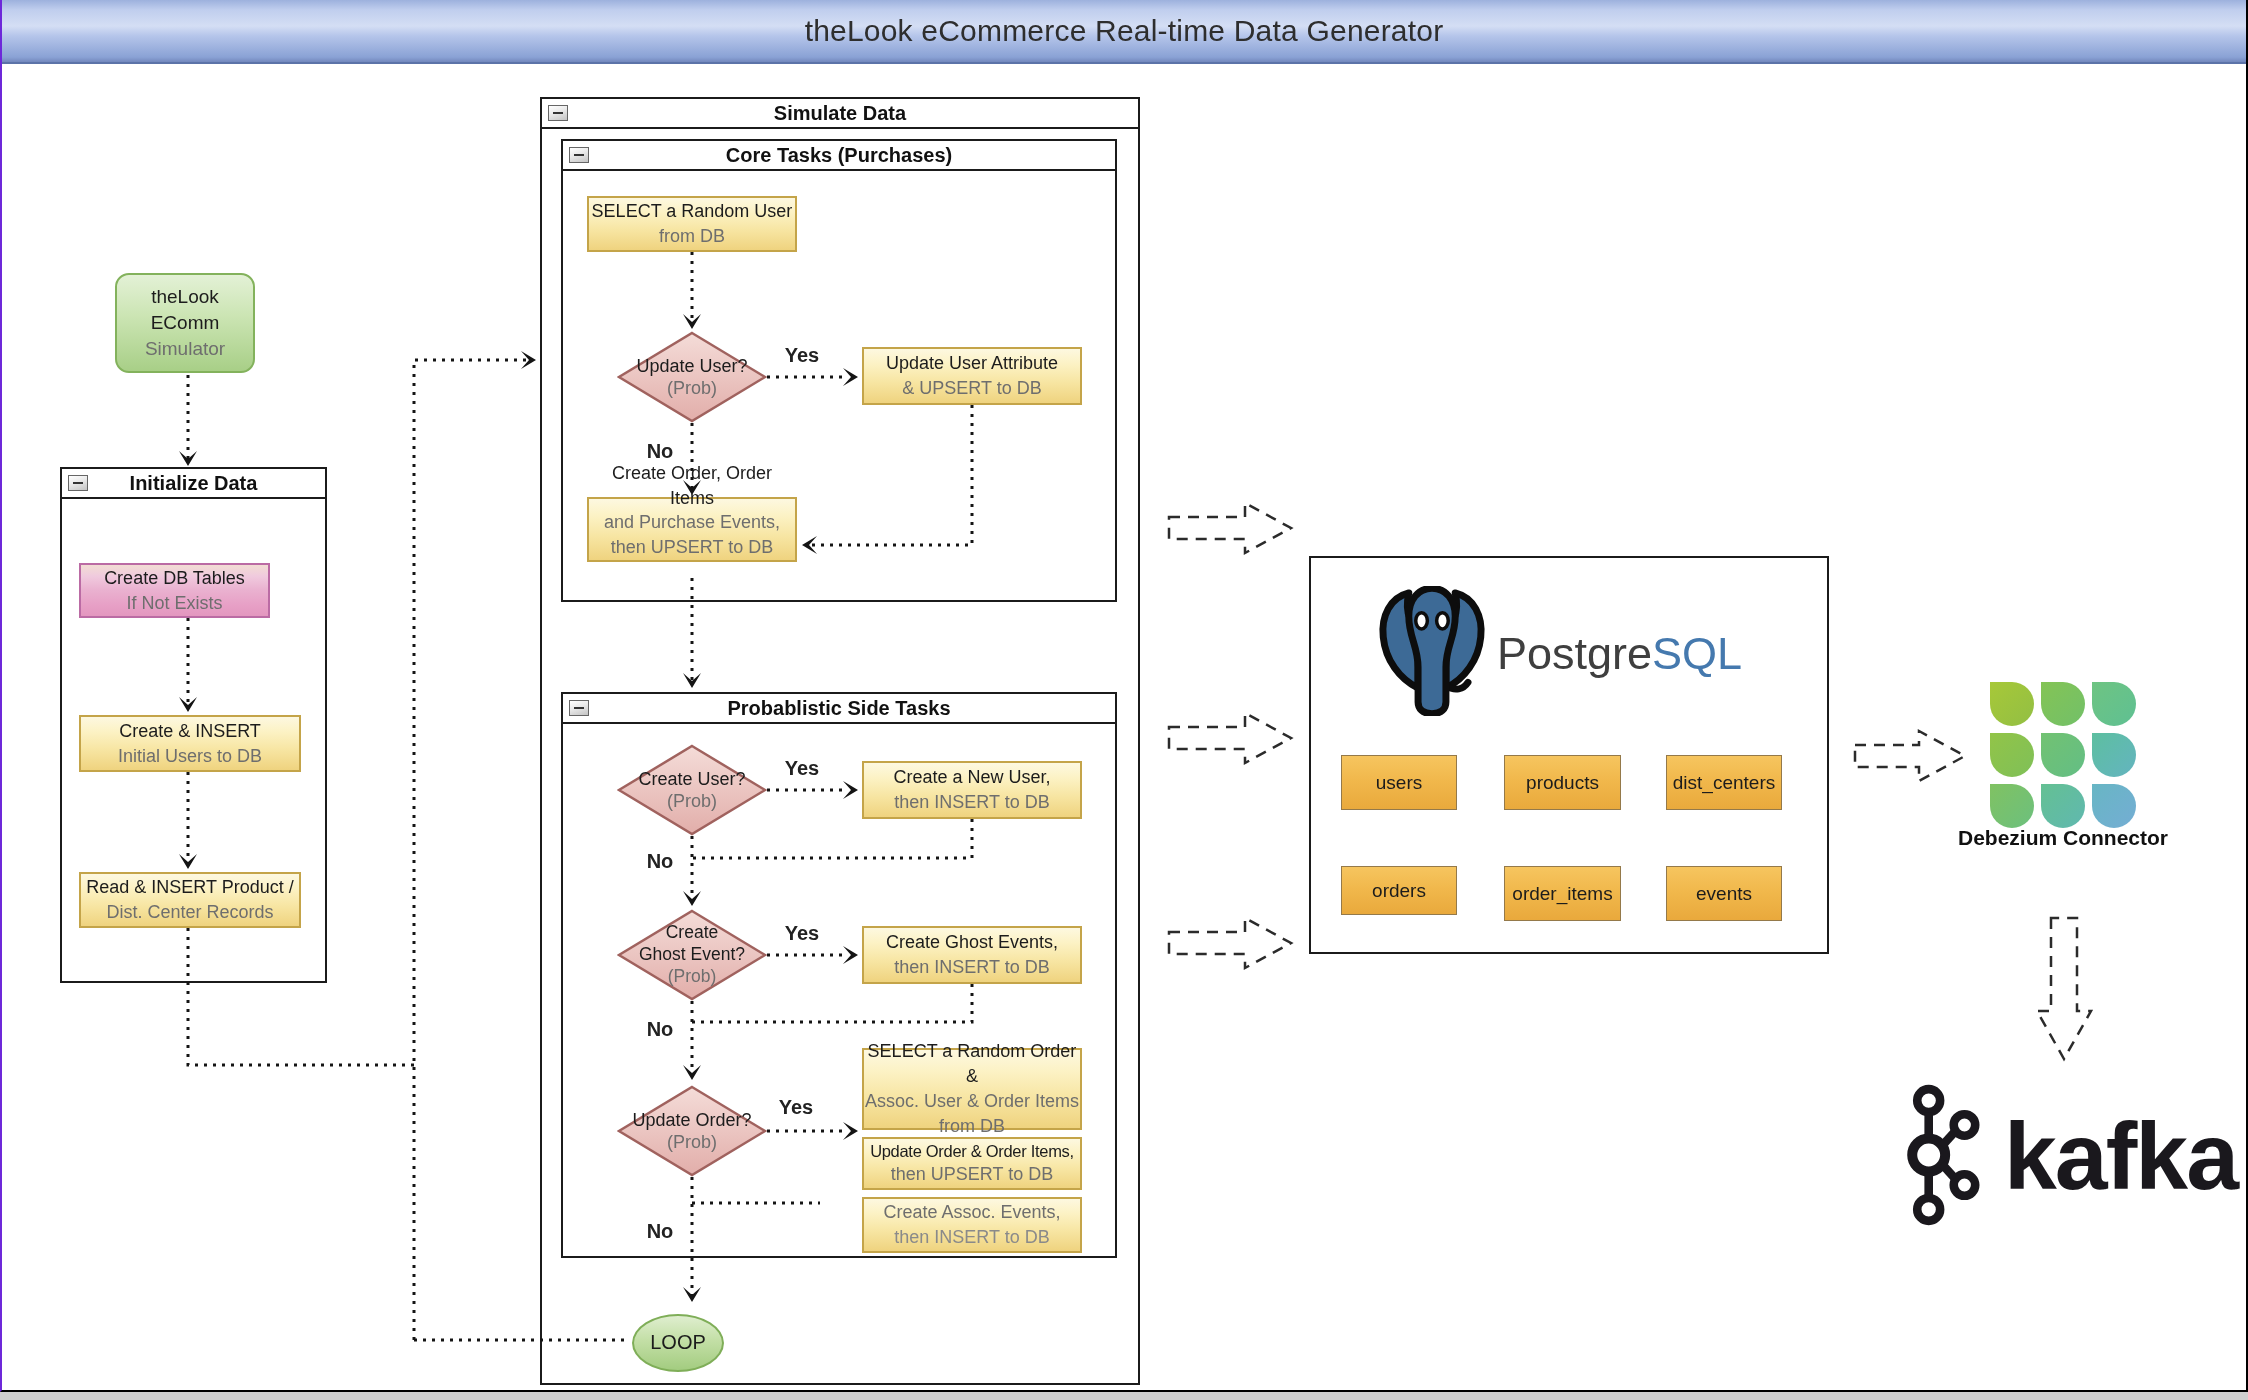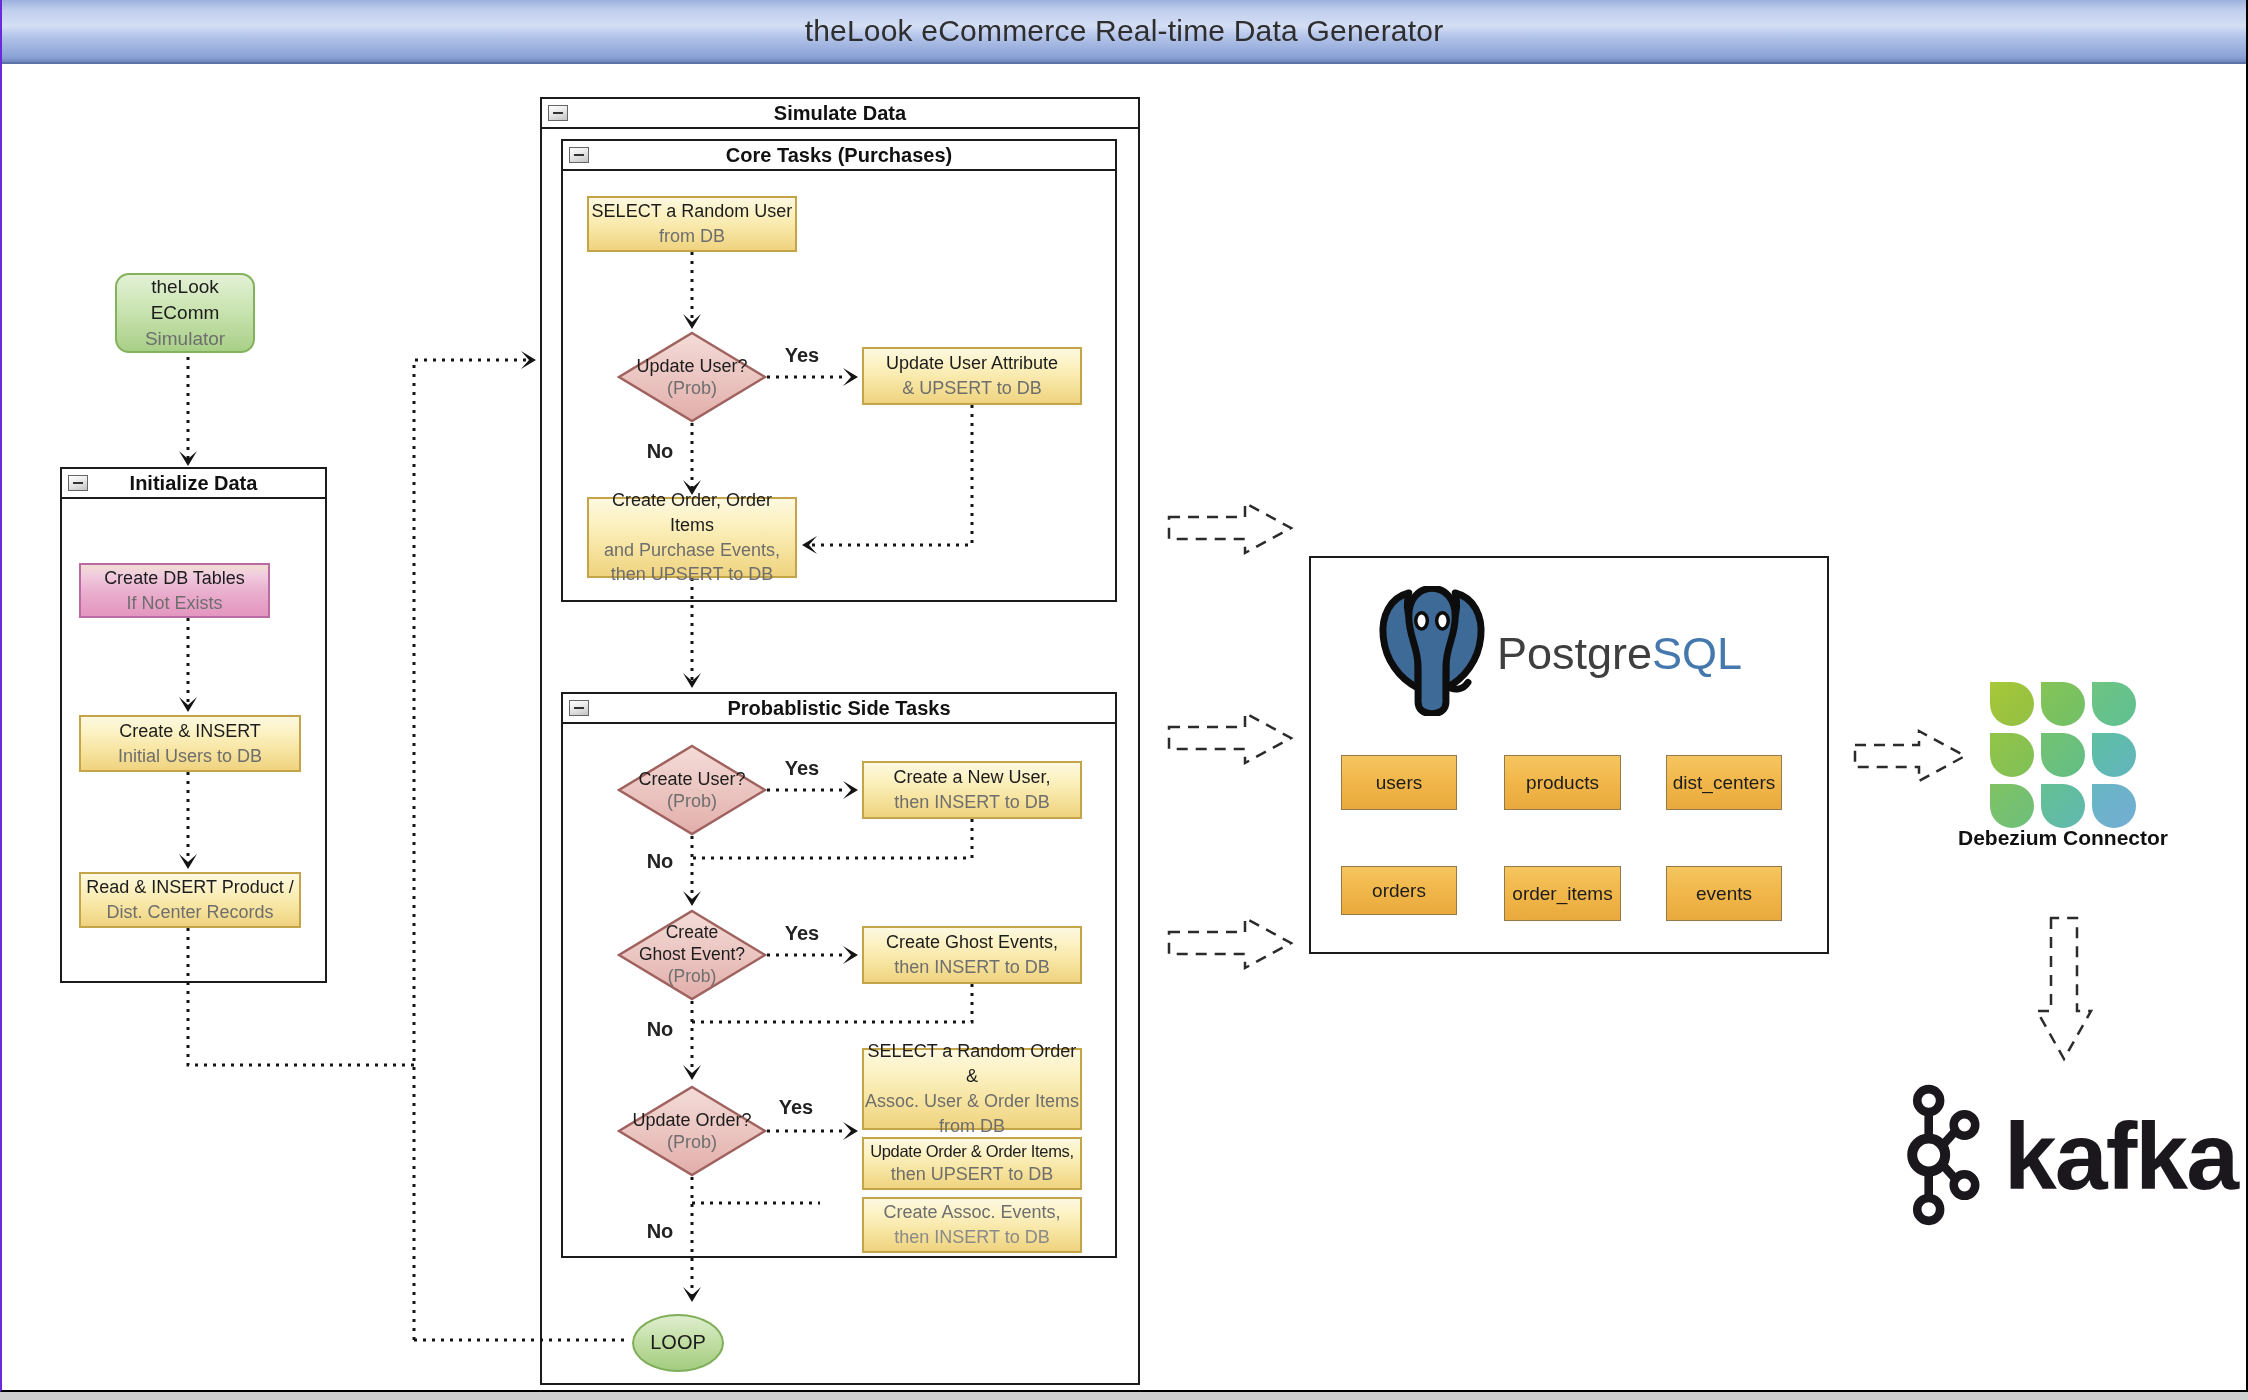--- a/index.html
+++ b/index.html
@@ -177,21 +177,21 @@
     </g>
     <g stroke="#2b2b2b" stroke-width="2.5" fill="none" stroke-dasharray="11 8">
       <path d="M1167 517 h76 v-14 l46 25 l-46 25 v-14 h-76 z"></path>
       <path d="M1167 727 h76 v-14 l46 25 l-46 25 v-14 h-76 z"></path>
       <path d="M1167 932 h76 v-14 l46 25 l-46 25 v-14 h-76 z"></path>
       <path d="M1853 745 h64 v-14 l46 25 l-46 25 v-14 h-64 z"></path>
       <path d="M2049 918 v93 h-14 l27 48 l27 -48 h-14 v-93 z"></path>
     </g>
   </svg>
 
-  <div class="pbox greenbox" style="left:113px; top:273px; width:140px; height:80px;">
+  <div class="pbox greenbox" style="left:113px; top:273px; width:140px; height:100px;">
     <div class="l1">theLook EComm</div>
     <div class="l2">Simulator</div>
   </div>
 
   <div class="pbox pink" style="left:77px; top:563px; width:191px; height:55px;">
     <div class="l1">Create DB Tables</div>
     <div class="l2">If Not Exists</div>
   </div>
 
   <div class="pbox yellow" style="left:77px; top:715px; width:222px; height:57px;">
@@ -217,21 +217,21 @@
       <div class="l1">Update User?</div>
       <div class="l2">(Prob)</div>
     </div>
   </div>
 
   <div class="pbox yellow" style="left:860px; top:347px; width:220px; height:58px;">
     <div class="l1">Update User Attribute</div>
     <div class="l2">&amp; UPSERT to DB</div>
   </div>
 
-  <div class="pbox yellow" style="left:585px; top:497px; width:210px; height:81px;">
+  <div class="pbox yellow" style="left:585px; top:497px; width:210px; height:65px;justify-content:flex-end;">
     <div class="l1">Create Order, Order Items</div>
     <div class="l2">and Purchase Events,</div>
     <div class="l2">then UPSERT to DB</div>
   </div>
 
   <div class="diamond" style="left:615px; top:744px;">
     <svg width="150" height="92">
         <polygon points="75,2 148,46 75,90 2,46" fill="url(#diaGrad)" stroke="#a0625e" stroke-width="2.5"></polygon>
       </svg>
     <div class="dtext">

